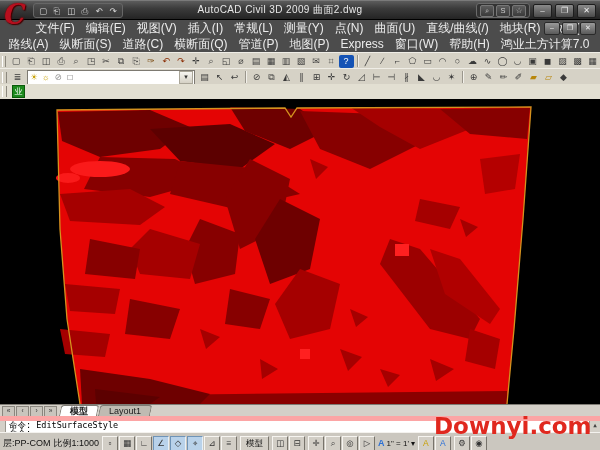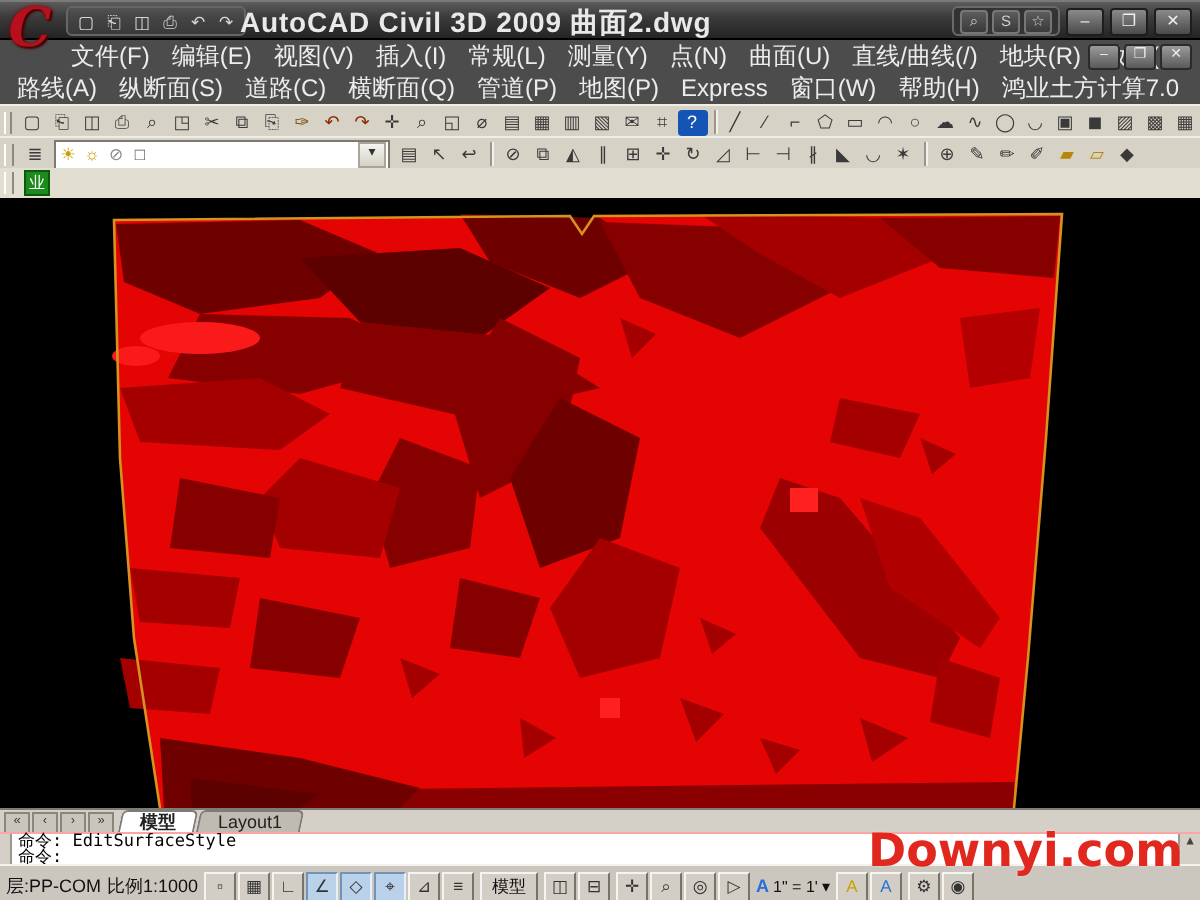--- a/index.html
+++ b/index.html
@@ -9,22 +9,22 @@
 
   
   .titlebar{top:0;height:19px;background:linear-gradient(#606060 0%,#3b3b3b 45%,#242424 100%);
             border-bottom:1px solid #000;box-shadow:inset 0 1px 0 #7a7a7a;z-index:10;}
   .logo{position:absolute;left:1px;top:-2px;width:28px;height:34px;z-index:30;
         font-family:"DejaVu Serif",serif;font-style:italic;font-weight:bold;font-size:27px;
         color:#b60f1e;text-shadow:1px 1px 1px #400,0 0 2px #700;line-height:34px;text-align:center;}
   .qat{position:absolute;left:33px;top:3px;display:flex;gap:2px;background:rgba(90,90,90,.35);
        border:1px solid #666;border-radius:3px;padding:0 3px;height:13px;align-items:center;}
   .qat .ico{width:12px;text-align:center;font-size:8.5px;color:#d8d8d8;line-height:12px;}
-  .wtitle{position:absolute;left:120px;right:160px;top:3px;color:#e9e9e9;
-          font-size:14px;letter-spacing:.4px;white-space:nowrap;font-weight:bold;}
+  .wtitle{position:absolute;left:120px;right:160px;top:3px;text-align:center;color:#e9e9e9;
+          font-size:10px;letter-spacing:.4px;white-space:nowrap;}
   .tb-right{position:absolute;right:4px;top:3px;display:flex;align-items:center;gap:3px;}
   .infocenter{display:flex;gap:2px;background:#333;border:1px solid #6a6a6a;border-radius:3px;
               padding:1px 3px;height:11px;align-items:center;}
   .infocenter .ico{width:12px;height:10px;font-size:7.5px;line-height:10px;text-align:center;
                    color:#ccc;background:linear-gradient(#5c5c5c,#3a3a3a);border:1px solid #777;border-radius:2px;}
   .winbtn{width:17px;height:12px;background:linear-gradient(#8a8a8a,#4a4a4a);border:1px solid #1d1d1d;
           border-radius:2px;color:#efefef;font-size:8px;line-height:11px;text-align:center;}
 
   
   .menurow{display:flex;align-items:center;background:#4c4c4c;color:#ececec;font-size:12px;}
@@ -68,21 +68,21 @@
             align-items:center;font-size:9px;color:#222;padding-left:2px;}
   .tabnav{display:flex;gap:1px;margin-right:3px;}
   .tabnav .ico{width:11px;height:9px;background:#c9c5bd;border:1px solid #8a867e;font-size:6.5px;
                line-height:8px;text-align:center;color:#333;}
   .tab{padding:0 9px;height:11px;line-height:10px;border:1px solid #7f7c75;border-bottom:none;
        background:#bfbbb2;border-radius:3px 3px 0 0;margin-right:1px;transform:skewX(-12deg);}
   .tab span{display:inline-block;transform:skewX(12deg);}
   .tab.active{background:#fff;font-weight:bold;}
 
   
-  .cmdline{top:416px;height:16px;background:#fff;border-top:1px solid #fca5a5;display:flex;
+  .cmdline{top:416px;height:16px;background:#fff;border-top:5px solid #fca5a5;display:flex;
            font-family:"DejaVu Sans Mono",monospace;font-size:8.5px;color:#000;}
   .cmdstrip{width:5px;background:#d4d0c8;border-right:1px solid #9b978e;}
   .cmdlines{flex:1;padding:0 0 0 3px;}
   .cmdln{height:8px;line-height:8px;white-space:nowrap;}
   .cmdsb{width:10px;background:#d4d0c8;border-left:1px solid #9b978e;font-size:6px;text-align:center;
          color:#444;line-height:8px;}
 
   
   .statusbar{top:432px;height:18px;background:#cbc7bf;border-top:1px solid #f4f2ee;display:flex;
              align-items:center;font-size:9px;color:#111;padding:1px 3px;gap:3px;white-space:nowrap;}

